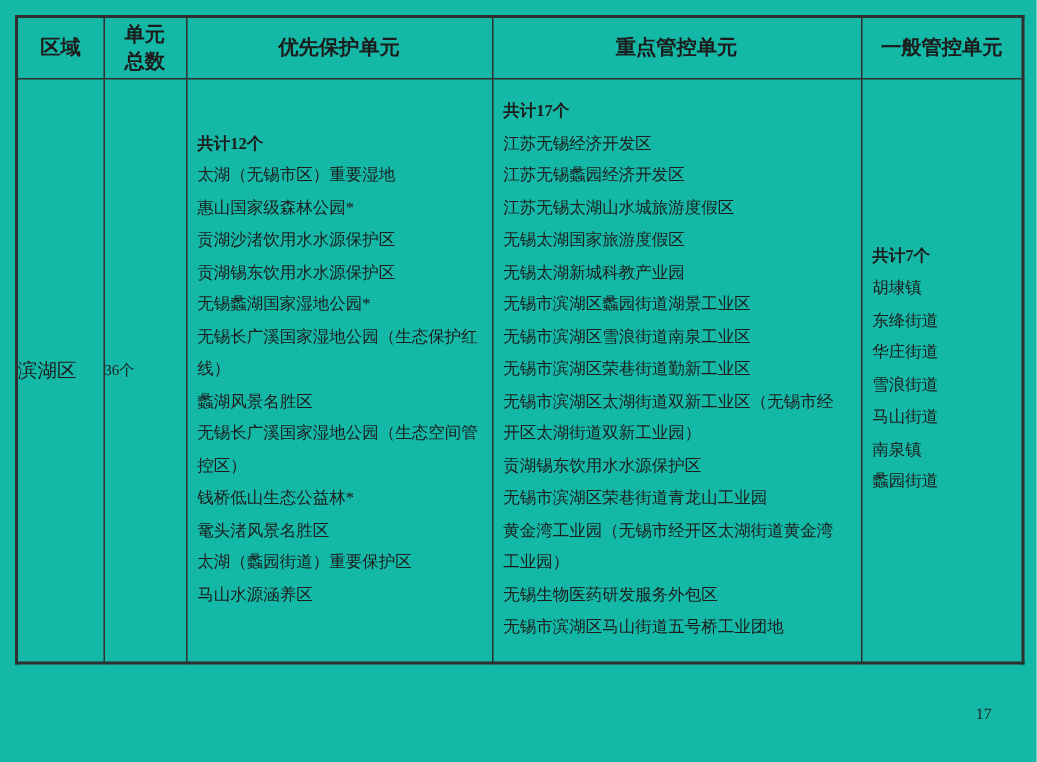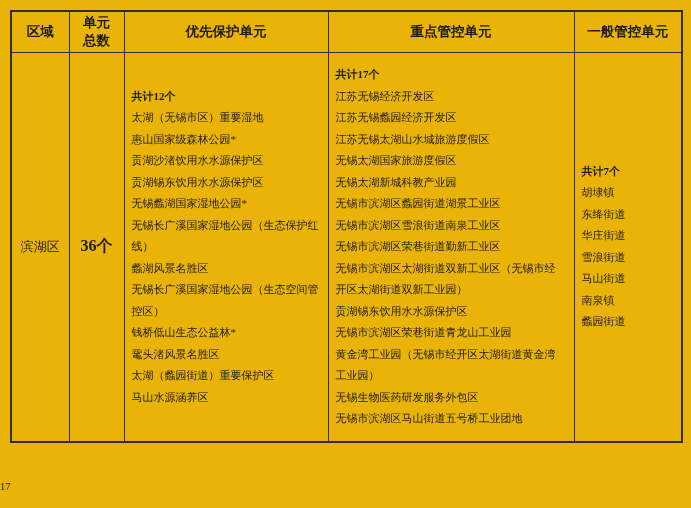--- a/index.html
+++ b/index.html
@@ -9,21 +9,21 @@
     height: 508px;
     background: #ffffff;
     font-family: "Liberation Serif", "DejaVu Serif", serif;
     color: #1c1c1c;
     overflow: hidden;
   }
   .page {
     position: absolute;
     left: 0; top: 0;
     width: 691px; height: 508px;
-    background: #eab308;
+    background: #14b8a6;
   }
   table.zoning {
     position: absolute;
     left: 10px;
     top: 10px;
     width: 671px;
     border-collapse: collapse;
     table-layout: fixed;
     border: 2px solid #2f2f2f;
   }
@@ -35,47 +35,47 @@
   tr.body-row { height: 390px; }
   th {
     font-weight: bold;
     font-size: 13.5px;
     text-align: center;
     vertical-align: middle;
     line-height: 18px;
     padding: 0;
   }
   td.center-cell {
-    text-align: center;
+    text-align: left;
     vertical-align: middle;
     font-size: 13px;
     padding: 0;
   }
   td.bold-cell {
-    font-weight: bold;
-    font-size: 16px;
+    font-weight: normal;
+    font-size: 10px;
   }
   td.list-cell {
     vertical-align: middle;
     font-size: 11px;
     line-height: 21.5px;
     padding: 0 8px 0 7px;
   }
   td.list-cell .summary {
     font-weight: bold;
   }
   td.list-cell .item {
     word-break: break-all;
   }
   .page-number {
     position: absolute;
     left: 0;
     width: 661px;
-    top: 481px;
-    text-align: left;
+    top: 471px;
+    text-align: right;
     font-size: 10.5px;
     color: #222222;
   }
 </style>
 </head>
 <body>
 
 <div class="page">
 
   <table class="zoning">

